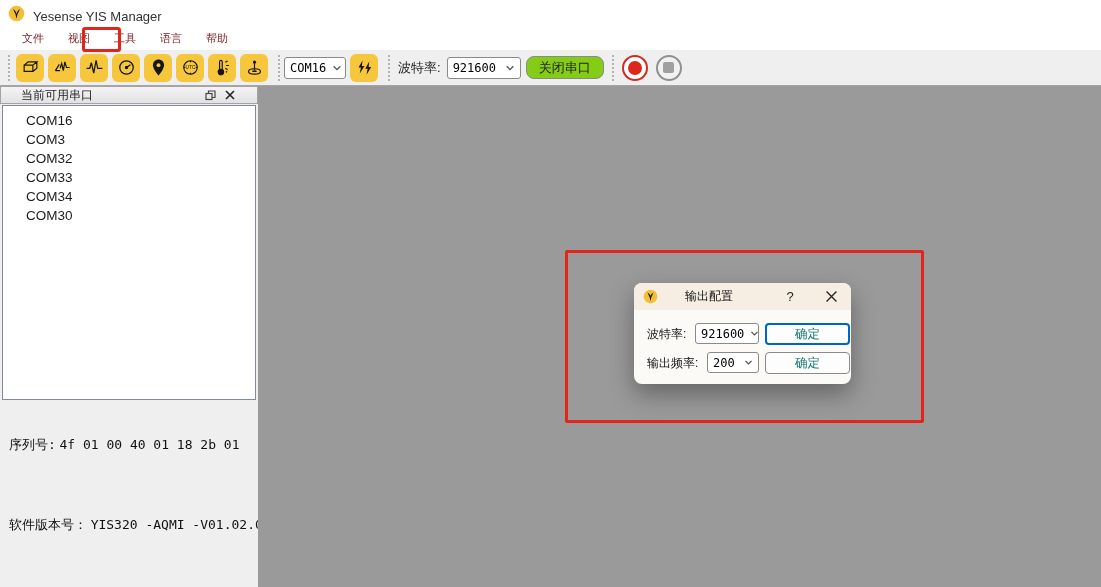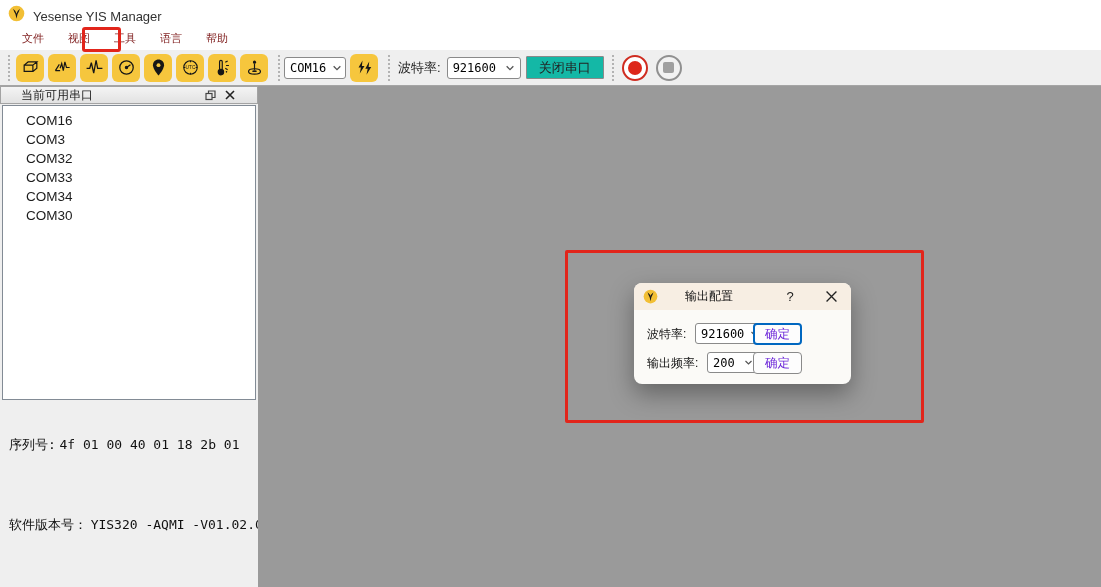--- a/index.html
+++ b/index.html
@@ -22,21 +22,21 @@
   .toolbar { height:36px; background:#efefef; border-bottom:1px solid #a5a5a5;
              display:flex; align-items:center; padding-left:4px; }
   .grip { width:0; height:26px; border-left:2px dotted #b3b3b3; margin:0 4px; }
   .tb-iconbtn { width:28px; height:28px; border-radius:6px; background:#f6c63d;
                 display:flex; align-items:center; justify-content:center; margin:0 2px; cursor:pointer; }
   .tb-iconbtn svg { width:19px; height:19px; }
   .combo { background:#fff; border:1px solid #8a8a8a; border-radius:3px; height:22px;
            display:flex; align-items:center; padding:0 5px; font-size:12px; cursor:pointer; }
   .combo .chev { margin-left:auto; padding-left:6px; display:flex; }
   .tb-label { font-size:13px; color:#222; margin:0 6px 0 4px; }
-  .tb-btn { background:#14b8a6; border:1px solid #8a8a8a; border-radius:1px; height:23px;
+  .tb-btn { background:#84cc16; border:1px solid #8a8a8a; border-radius:8px; height:23px;
             padding:0 12px; font-size:13px; color:#222; display:flex; align-items:center; cursor:pointer;font-family:Liberation Mono, monospace; }
   .rec-btn { width:26px; height:26px; border-radius:50%; border:2px solid #cf2c20; background:#fff;
              display:flex; align-items:center; justify-content:center; margin:0 4px; cursor:pointer; }
   .rec-dot { width:14px; height:14px; border-radius:50%; background:#dd271a; }
   .stop-btn { width:26px; height:26px; border-radius:50%; border:2px solid #909090; background:#f2f2f2;
               display:flex; align-items:center; justify-content:center; margin:0 4px; }
   .stop-sq { width:11px; height:11px; border-radius:2px; background:#a0a0a0; }
 
   
   .workspace { position:relative; width:1101px; height:501px; display:flex; }
@@ -64,22 +64,22 @@
             background:#fbfaf7; border-radius:8px; box-shadow:0 10px 24px rgba(0,0,0,.35); }
   .dlg-titlebar { height:27px; background:#f7eee3; border-radius:8px 8px 0 0;
                   display:flex; align-items:center; padding:0 9px;gap:20px; }
   .dlg-logo { width:15px; height:15px; margin-right:7px; }
   .dlg-title { font-size:12px; color:#111; }
   .dlg-help { margin-left:auto; font-size:13px; color:#222; width:20px; text-align:center; cursor:pointer; }
   .dlg-close { width:22px; display:flex; align-items:center; justify-content:center; cursor:pointer; }
   .dlg-row { position:absolute; left:0; width:100%; height:22px; display:flex; align-items:center; }
   .dlg-row .lbl { font-size:12px; color:#111; margin-left:13px; }
   .dlg-combo { position:absolute; height:21px; font-size:12px; }
-  .dlg-btn { position:absolute; left:119px; width:49px; height:22px; background:#fdfdfd;
-             border:1px solid #8a8a8a; border-radius:4px; font-size:12.5px; color:#6d28d9;
+  .dlg-btn { position:absolute; left:131px; width:85px; height:22px; background:#fdfdfd;
+             border:1px solid #8a8a8a; border-radius:4px; font-size:12.5px; color:#0f766e;
              display:flex; align-items:center; justify-content:center; cursor:pointer; }
   .dlg-btn.primary { border:2px solid #0067c0; }
 </style>
 </head>
 <body>
 
 <div class="titlebar">
   <svg class="logo" viewBox="0 0 24 24">
     <circle cx="12" cy="12" r="11" fill="#f2bf35"></circle>
     <path d="M7.2 5.3 Q12 9.2 12 12.2 Q12 9.2 16.8 5.3 Q15.2 10.2 13.5 12.8 L12 19.5 L10.5 12.8 Q8.8 10.2 7.2 5.3 Z" fill="#161616"></path>

